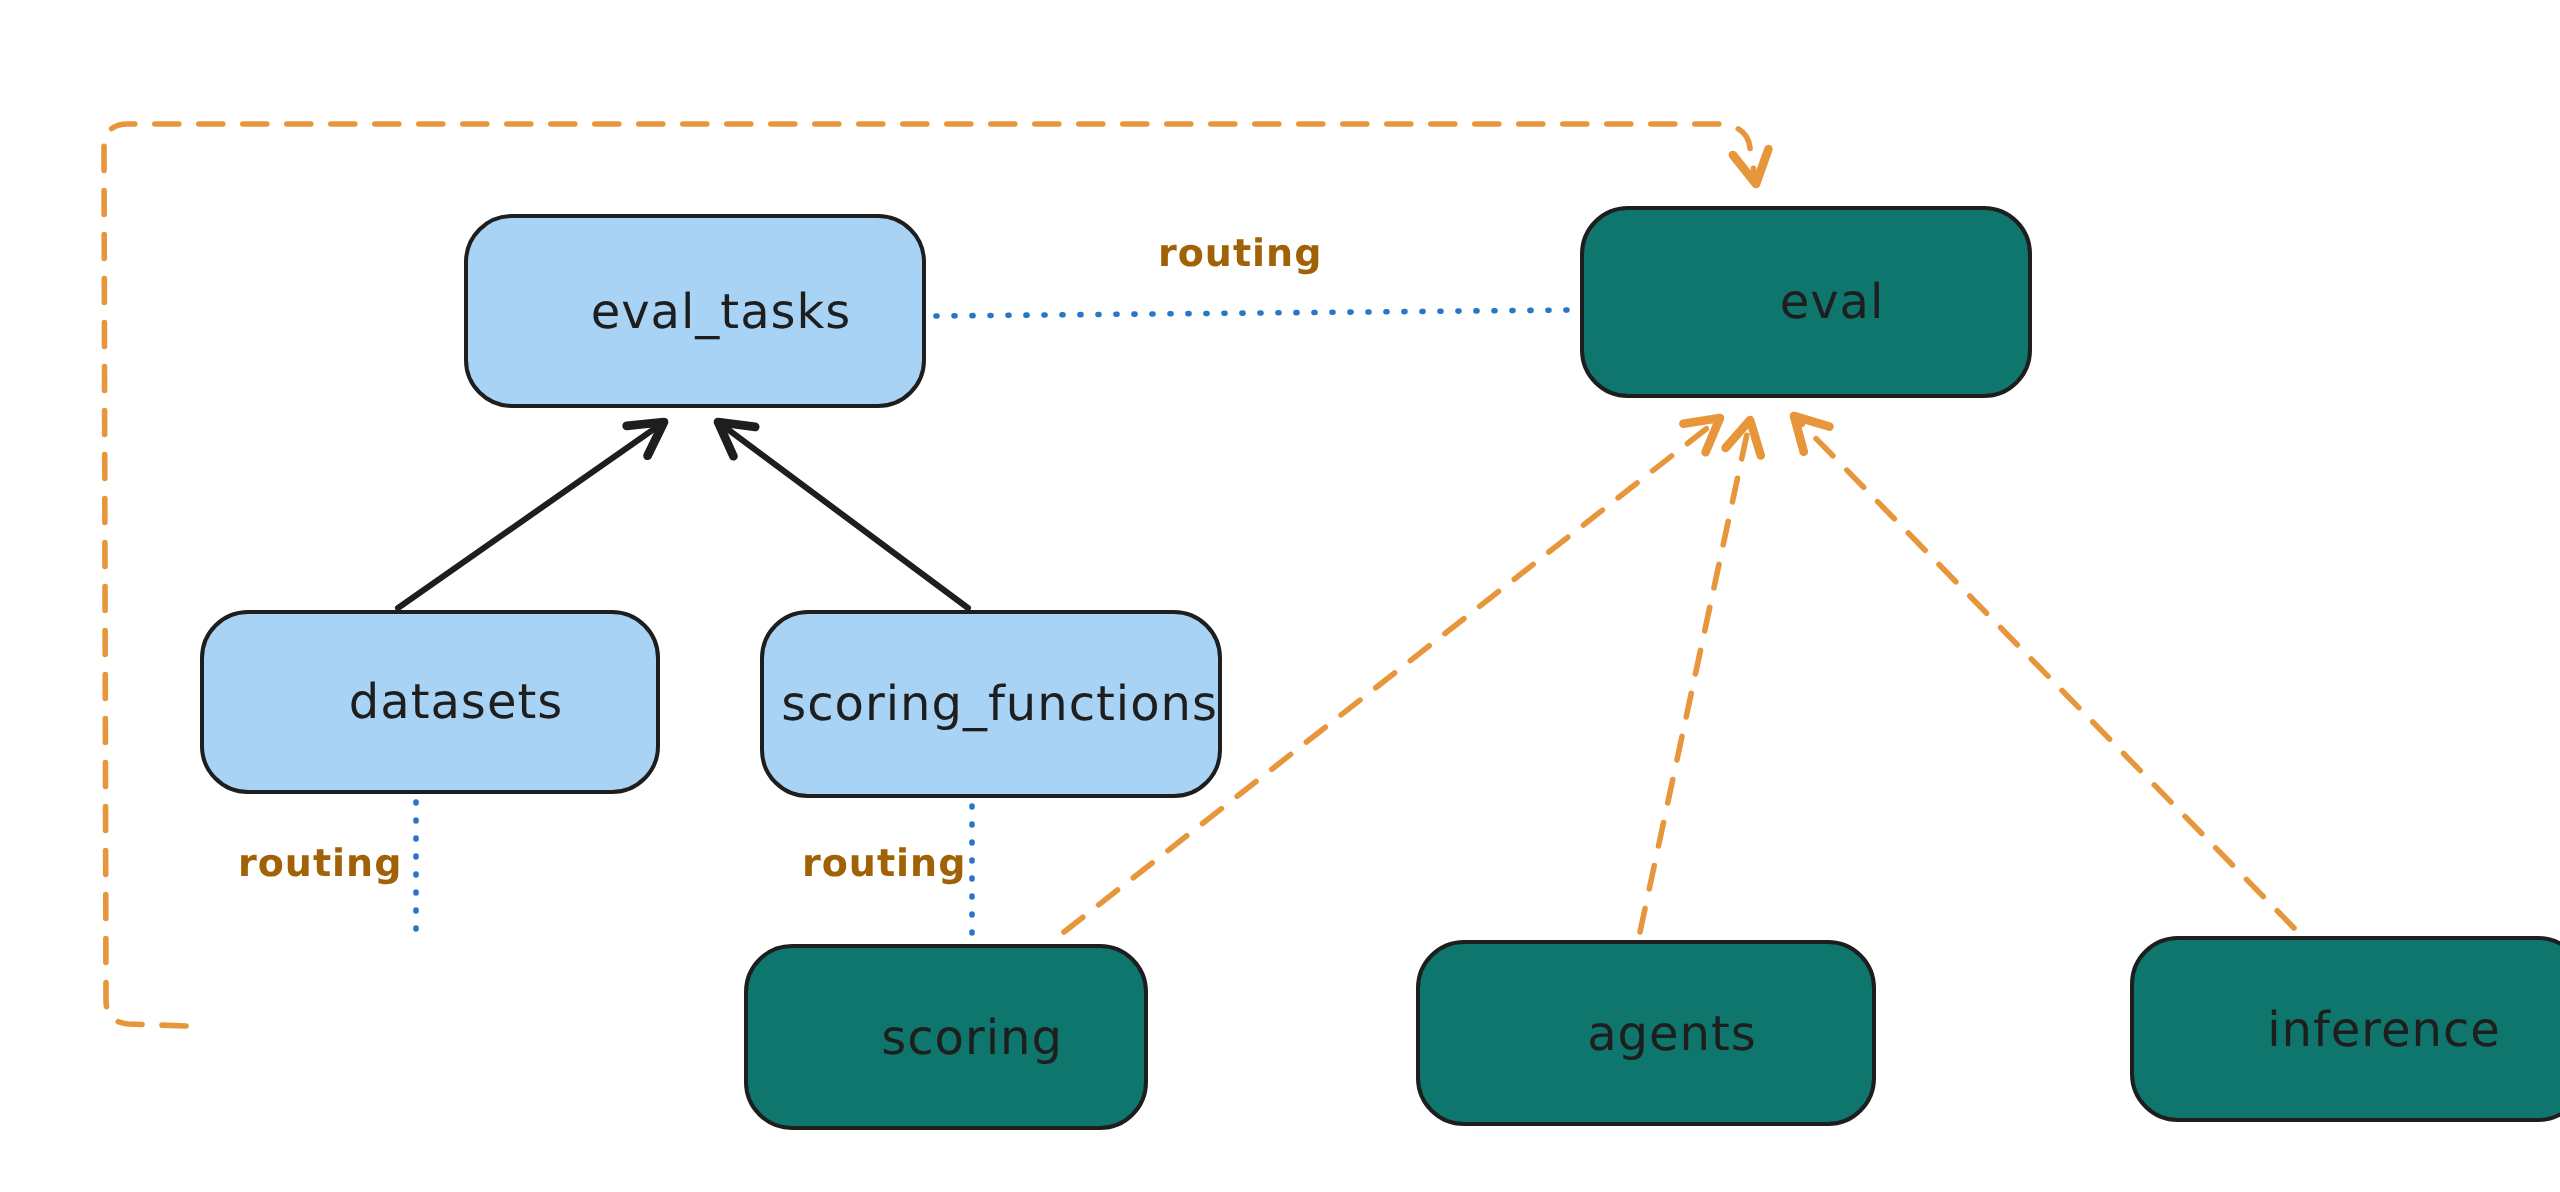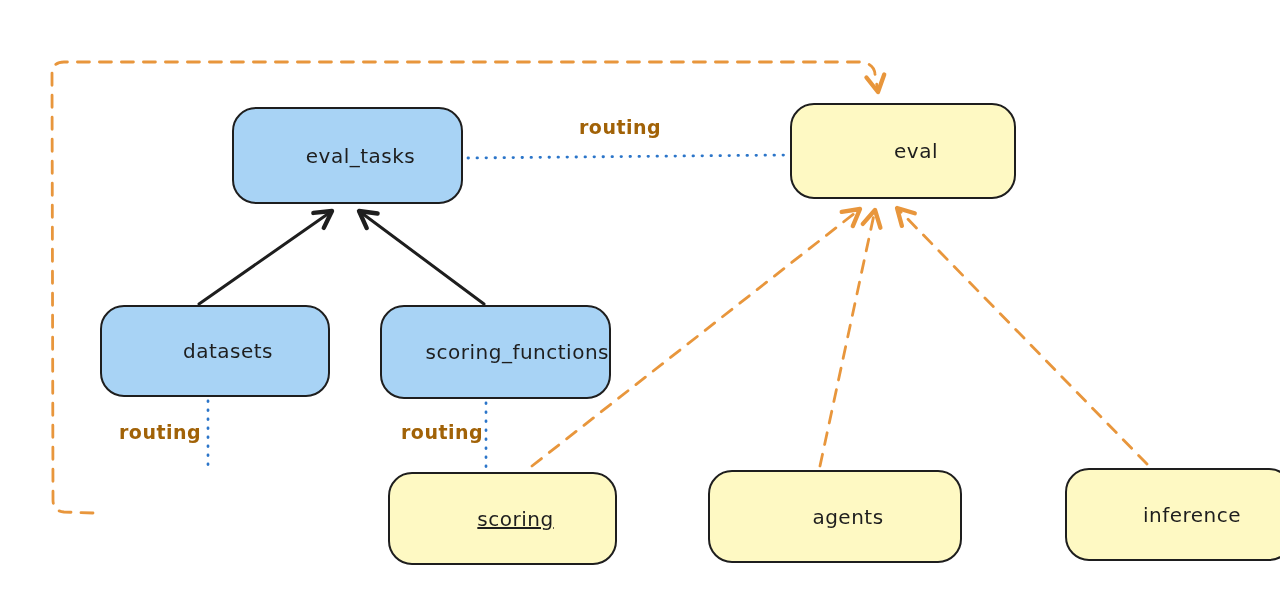--- a/index.html
+++ b/index.html
@@ -23,46 +23,46 @@
     height: 596px;
   }
   .node {
     position: absolute;
     box-sizing: border-box;
     border: 2.5px solid #1e1e1e;
     border-radius: 24px;
     display: flex;
     align-items: center;
     justify-content: center;
-    font-size: 20px;
+    font-size: 24px;
     letter-spacing: 0.5px;
     color: #1e1e1e;
     text-align: center;
     padding-left: 26px;
   }
   .node-blue { background: #a8d3f5; }
-  .node-green { background: #fef9c3; }
+  .node-green { background: #0f766e; }
 
   .edge-label {
     position: absolute;
     color: #a16207;
     font-size: 19px;
     font-weight: bold;
     letter-spacing: 0.5px;
     white-space: nowrap;
   }
 
   
   #node-eval-tasks        { left: 232px; top: 107px; width: 231px; height: 97px; }
   #node-eval              { left: 790px; top: 103px; width: 226px; height: 96px; }
   #node-datasets          { left: 100px; top: 305px; width: 230px; height: 92px; }
   #node-scoring-functions { left: 380px; top: 305px; width: 231px; height: 94px; justify-content: flex-end; }
   #node-datasetio         { left:  95px; top: 475px; width: 230px; height: 93px; }
-  #node-scoring           { left: 388px; top: 472px; width: 229px; height: 93px; text-decoration: underline; }
-  #node-agents            { left: 708px; top: 470px; width: 254px; height: 93px; }
+  #node-scoring           { left: 372px; top: 472px; width: 202px; height: 93px; }
+  #node-agents            { left: 708px; top: 470px; width: 230px; height: 93px; }
   #node-inference         { left: 1025px; top: 468px; width: 228px; height: 93px; margin-left: 40px; }
 
   
   #label-routing-top      { left: 579px; top: 116px; }
   #label-routing-datasets { left: 119px; top: 421px; }
   #label-routing-scoring  { left: 401px; top: 421px; }
 </style>
 </head>
 <body>
 

